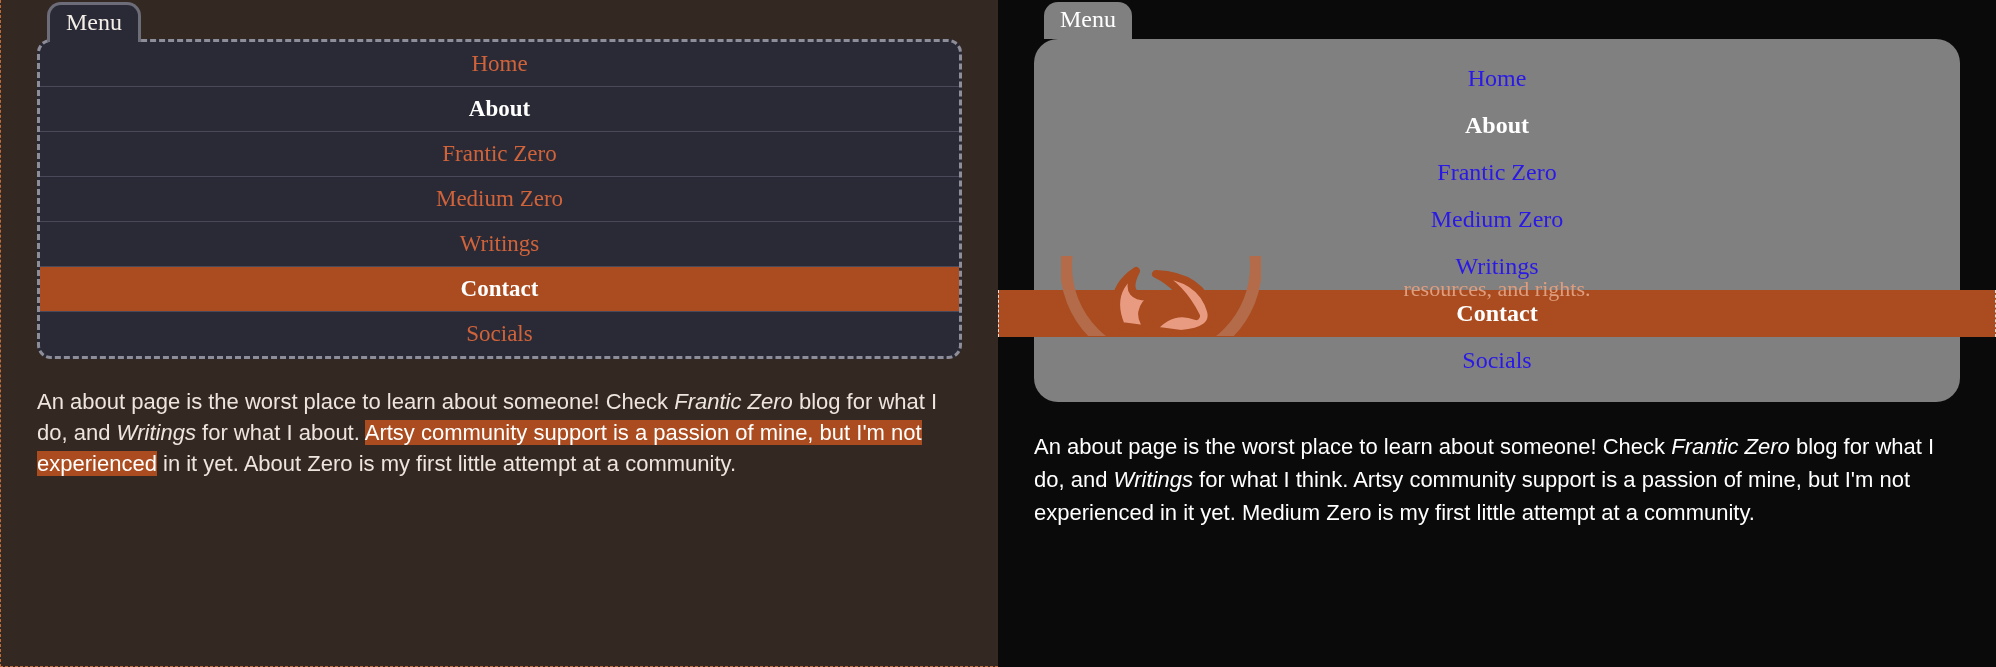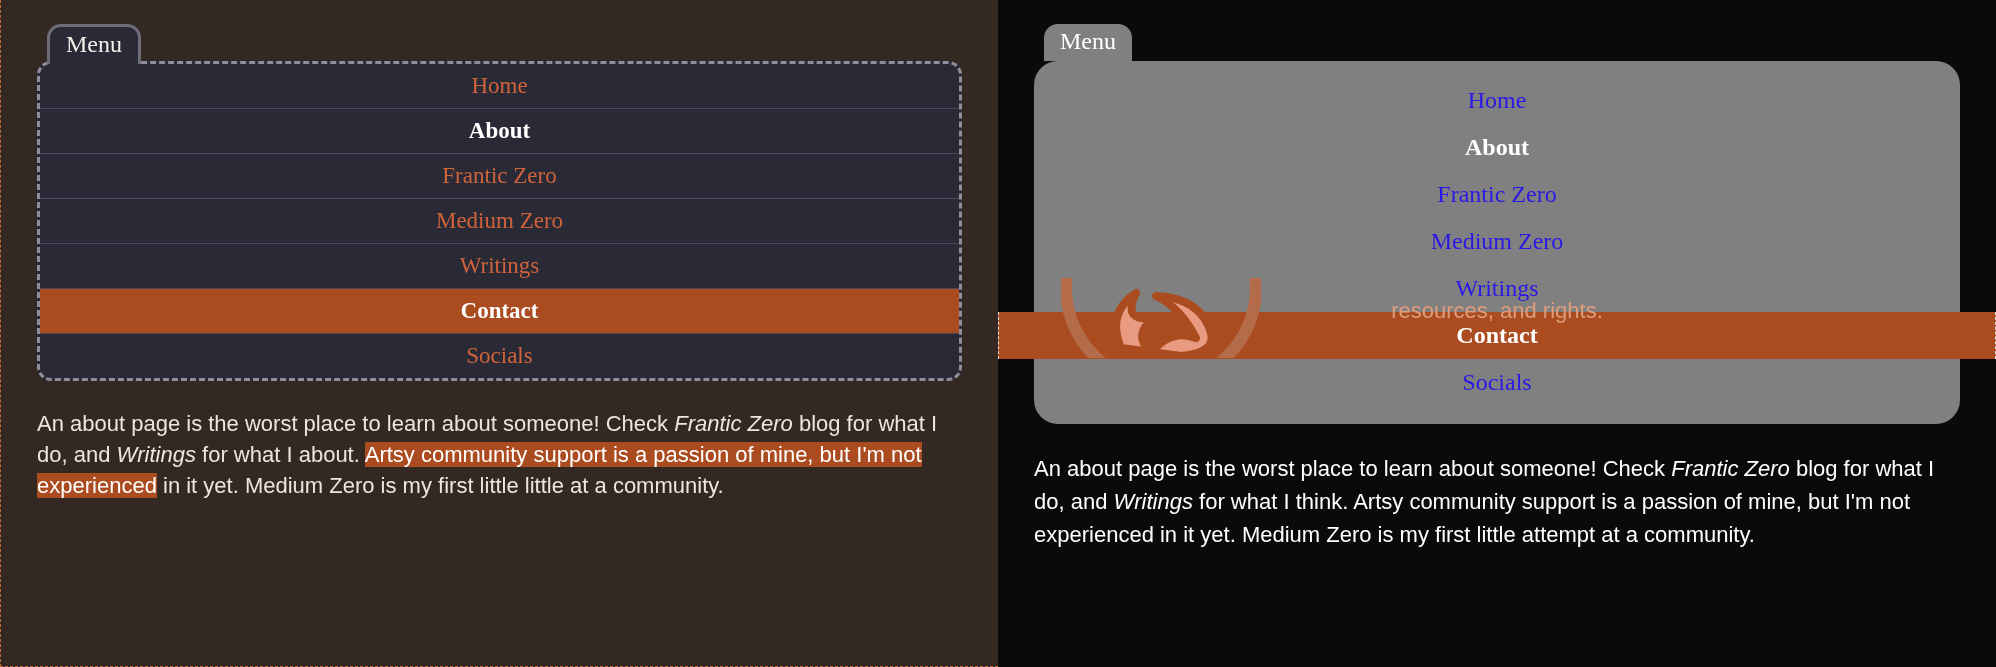--- a/index.html
+++ b/index.html
@@ -8,21 +8,21 @@
     width: 1996px;
     height: 667px;
     font-family: Georgia, 'Times New Roman', serif;
     color: #fff;
     overflow: hidden;
   }
   .panel {
     position: relative;
     width: 50%;
     height: 100%;
-    padding: 24px 36px 20px 36px;
+    padding: 2px 36px 20px 36px;
   }
   .panel-left {
     background: #342822;
     border-left: 1px dashed #c06a3a;
     border-bottom: 1px dashed #c06a3a;
   }
   .panel-right {
     background: #0a0a0a;
   }
 
@@ -120,21 +120,21 @@
     border-right: 1px dashed #e0e0e0;
   }
   .r-nav-hover-row .secondary {
     position: absolute;
     top: -14px;
     left: 0; right: 0;
     text-align: center;
     font-weight: normal;
     font-size: 22px;
     color: #df9d7e;
-    font-family: Liberation Sans, sans-serif;
+    font-family: Liberation Serif, serif;
     pointer-events: none;
   }
   .r-nav-hover-row .logo {
     position: absolute;
     left: 62px;
     top: -34px;
     width: 200px;
     height: 80px;
     pointer-events: none;
   }
@@ -159,21 +159,21 @@
     <div class="l-nav-item l-nav-link">Home</div>
     <div class="l-nav-item l-nav-current">About</div>
     <div class="l-nav-item l-nav-link">Frantic Zero</div>
     <div class="l-nav-item l-nav-link">Medium Zero</div>
     <div class="l-nav-item l-nav-link">Writings</div>
     <div class="l-nav-item l-nav-hover">Contact</div>
     <div class="l-nav-item l-nav-link">Socials</div>
   </nav>
 
   <p class="l-text">
-    <span>An about page is the worst place to learn about someone! Check </span><span class="ital">Frantic Zero</span><span> blog for what I do, and </span><span class="ital">Writings</span><span> for what I about. </span><span class="sel">Artsy community support is a passion of mine, but I'm not experienced</span><span> in it yet. Medium Zero is my first little little at a community.</span>
+    <span>An about page is the worst place to learn about someone! Check </span><span class="ital">Frantic Zero</span><span> blog for what I do, and </span><span class="ital">Writings</span><span> for what I about. </span><span class="sel">Artsy community support is a passion of mine, but I'm not experienced</span><span> in it yet. About Zero is my first little attempt at a community.</span>
   </p>
 </div>
 
 <div class="panel panel-right">
 
   <div class="r-tab">Menu</div>
 
   <nav class="r-nav">
     <div class="r-nav-item r-nav-link">Home</div>
     <div class="r-nav-item r-nav-current">About</div>

